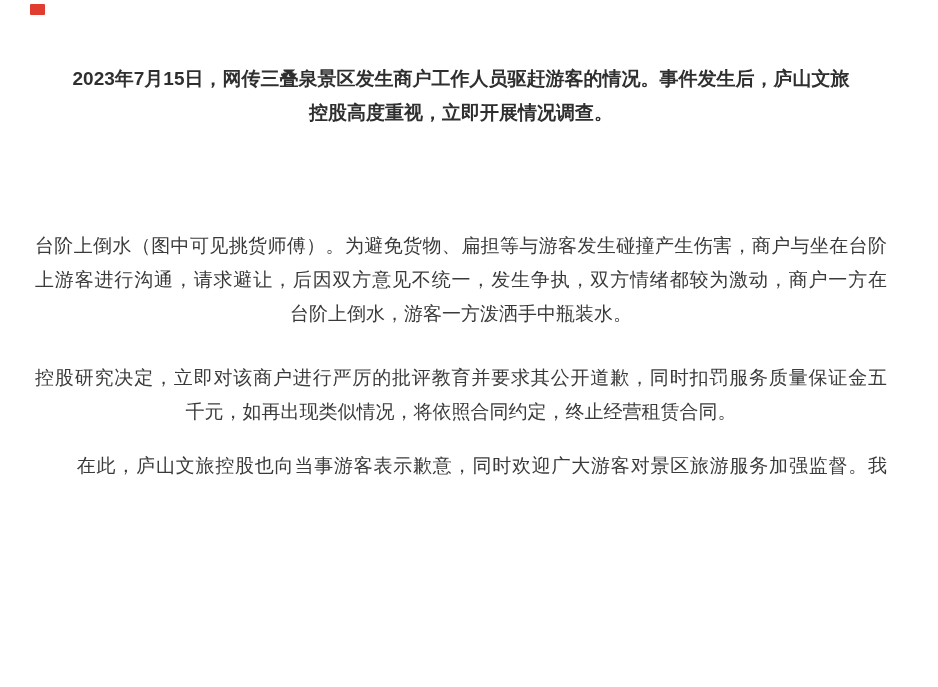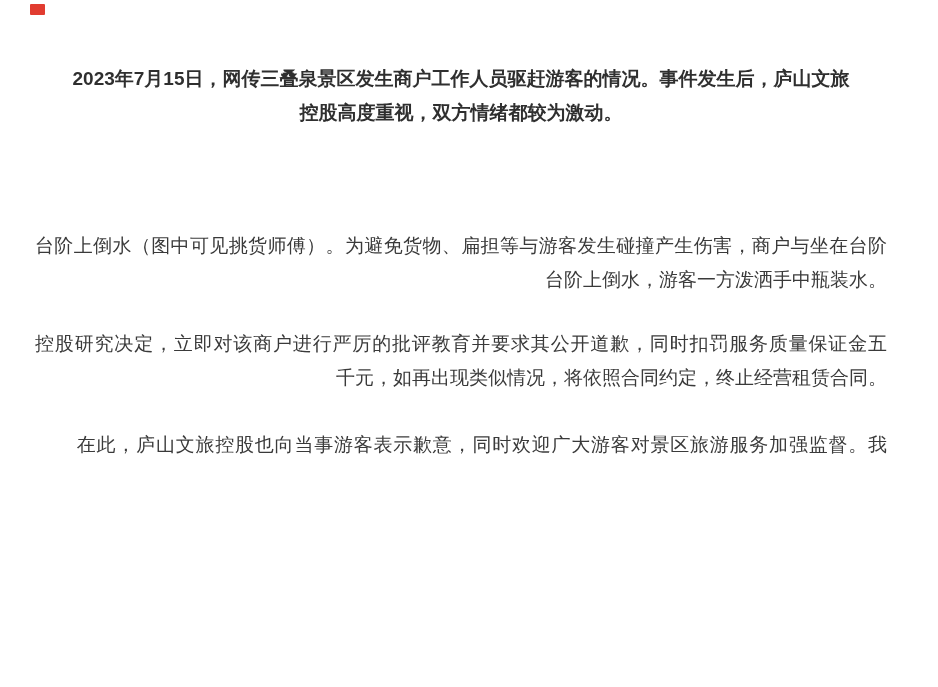--- a/index.html
+++ b/index.html
@@ -28,59 +28,60 @@
   .content {
     position: absolute;
     left: 35px;
     top: 0;
     width: 852px;
   }
   .t-line {
     font-size: 19px;
     line-height: 34px;
     white-space: nowrap;
-    text-align: right;
+    text-align: center;
   }
   
   .t-line.fill {
     text-align: justify;
     text-align-last: justify;
   }
   .t-line.indent {
     text-indent: 2.2em;
   }
   .heading {
     margin-top: 62px;
     font-weight: 700;
     color: #2f2f2f;
   }
   .heading .t-line {
     text-align: center;
     text-align-last: center;
   }
   .para-1 { margin-top: 99px; }
   .para-2 { margin-top: 30px; }
-  .para-3 { margin-top: 33px; }
+  .para-3 { margin-top: 20px; }
 </style>
 </head>
 <body>
 
 <div class="page">
 
   <div class="red-marker"></div>
 
   <div class="content">
 
     <div class="heading">
       <div class="t-line">2023年7月15日，网传三叠泉景区发生商户工作人员驱赶游客的情况。事件发生后，庐山文旅</div>
-      <div class="t-line">控股高度重视，双方情绪都较为激动。</div>
+      <div class="t-line">控股高度重视，立即开展情况调查。</div>
     </div>
 
     <div class="para para-1">
       <div class="t-line fill">台阶上倒水（图中可见挑货师傅）。为避免货物、扁担等与游客发生碰撞产生伤害，商户与坐在台阶</div>
+      <div class="t-line fill">上游客进行沟通，请求避让，后因双方意见不统一，发生争执，双方情绪都较为激动，商户一方在</div>
       <div class="t-line">台阶上倒水，游客一方泼洒手中瓶装水。</div>
     </div>
 
     <div class="para para-2">
       <div class="t-line fill">控股研究决定，立即对该商户进行严厉的批评教育并要求其公开道歉，同时扣罚服务质量保证金五</div>
       <div class="t-line">千元，如再出现类似情况，将依照合同约定，终止经营租赁合同。</div>
     </div>
 
     <div class="para para-3">
       <div class="t-line fill indent">在此，庐山文旅控股也向当事游客表示歉意，同时欢迎广大游客对景区旅游服务加强监督。我</div>

